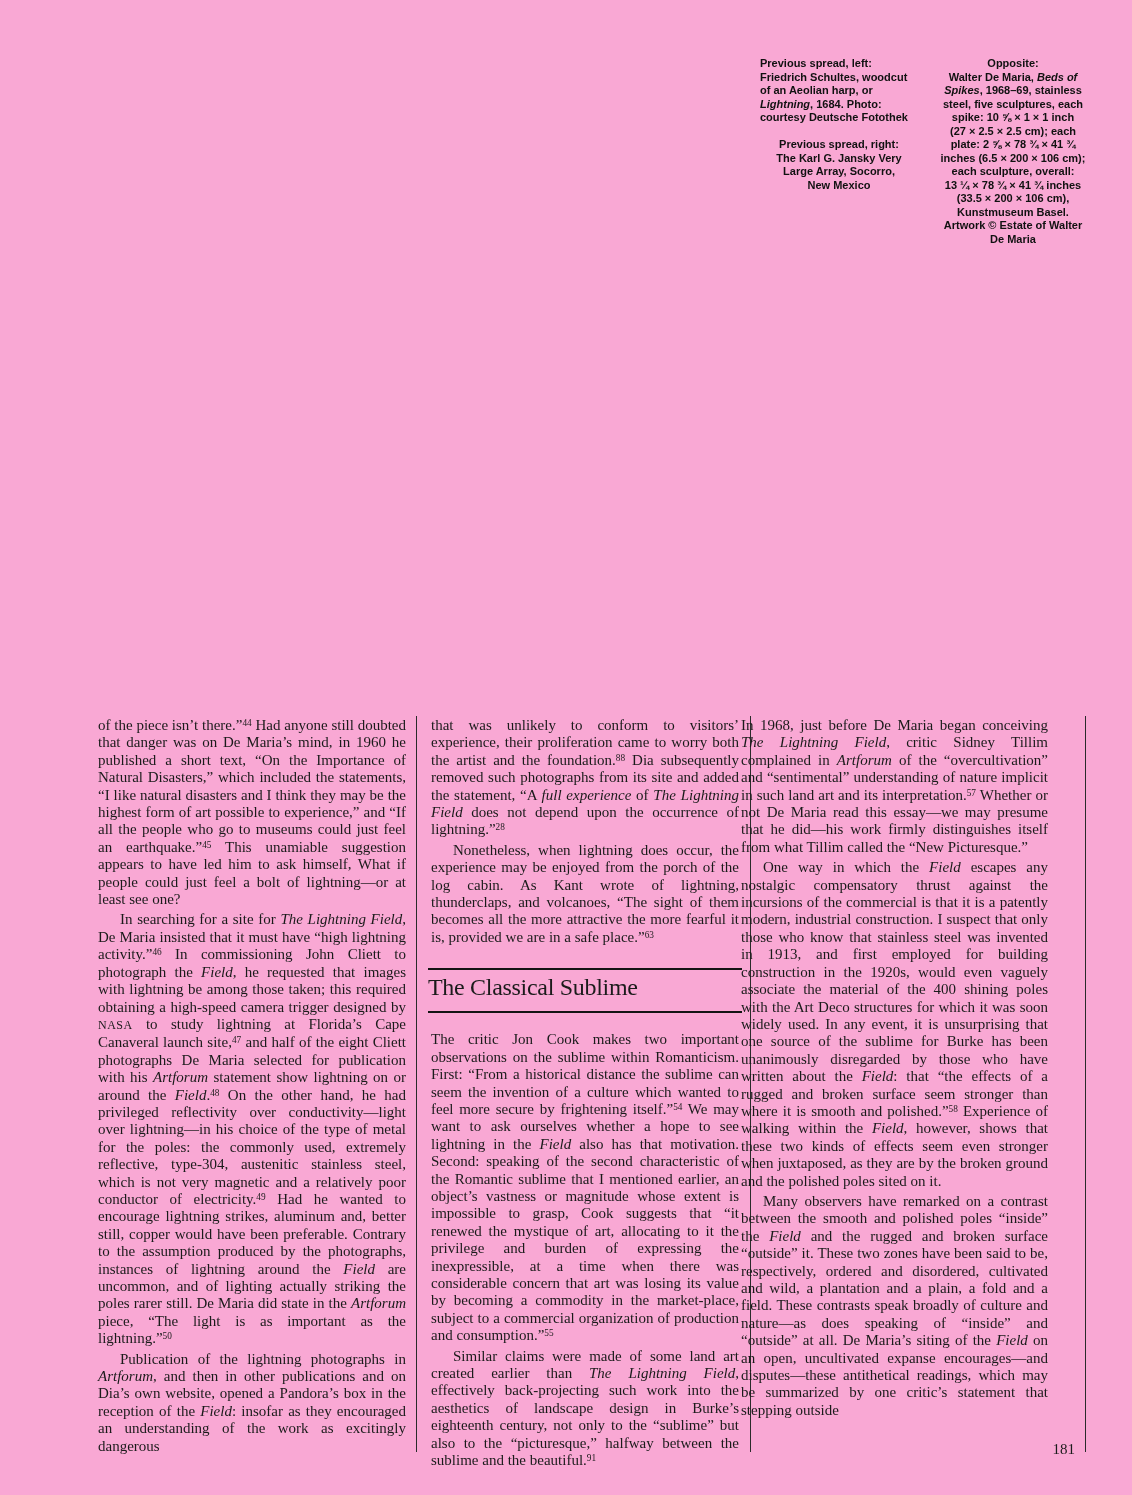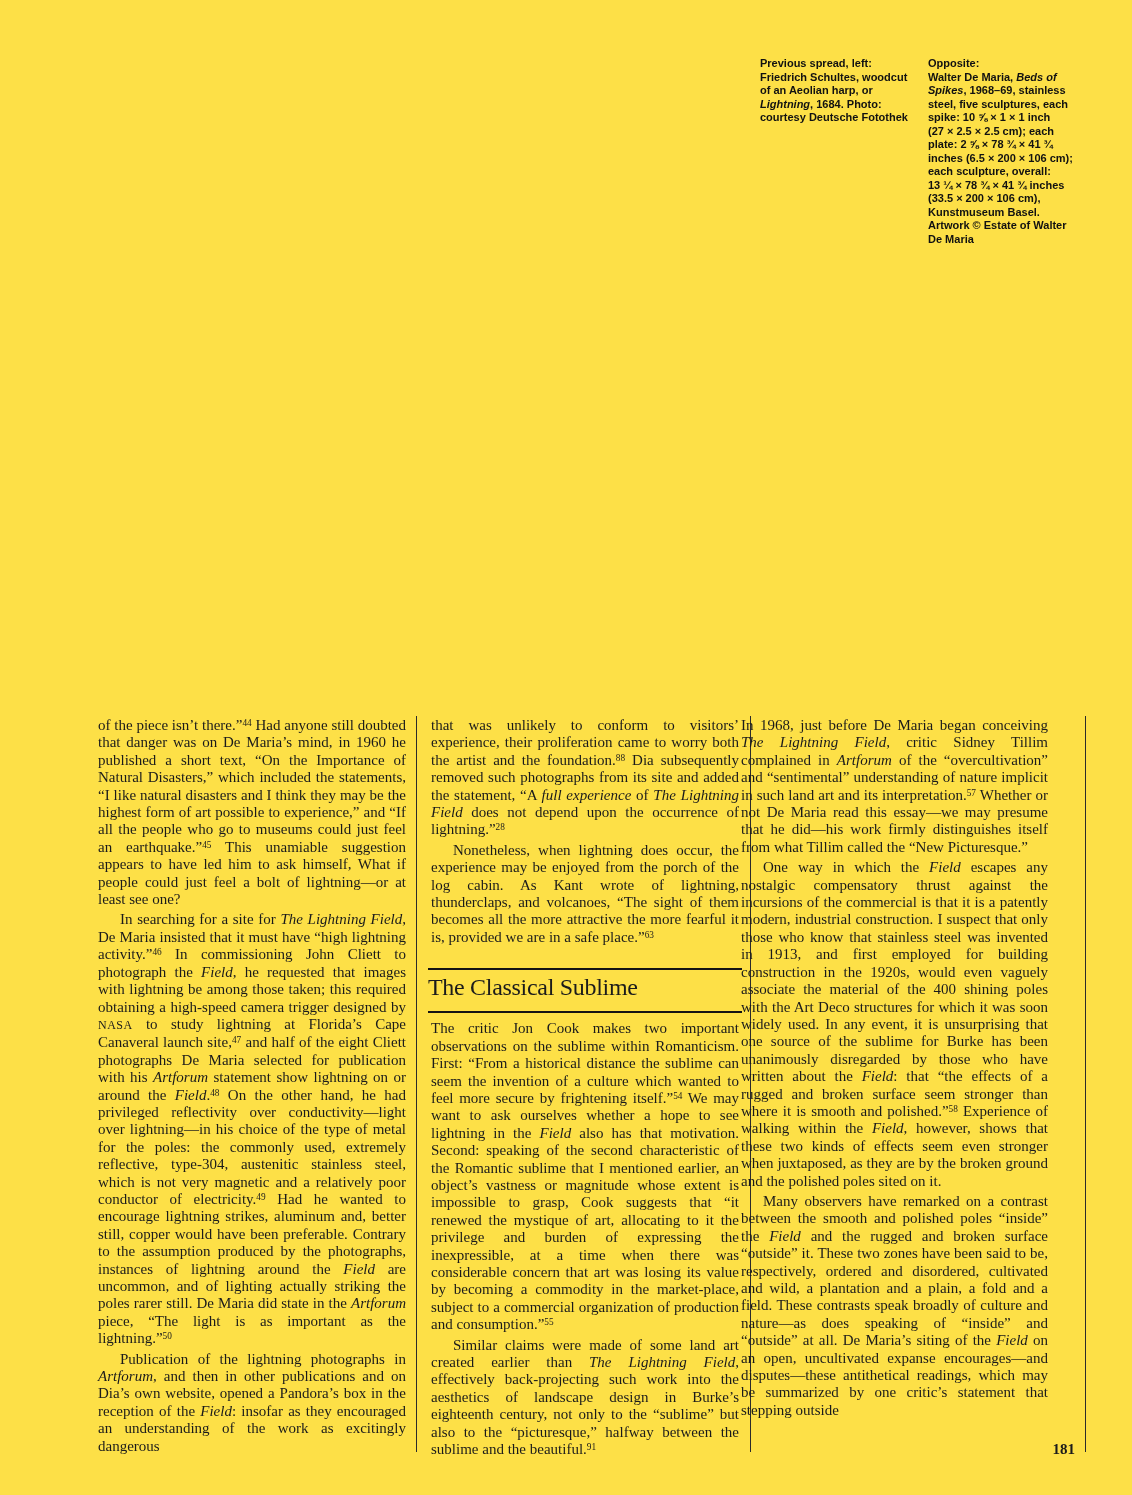--- a/index.html
+++ b/index.html
@@ -1,39 +1,39 @@
 <!DOCTYPE html>
 <html><head>
 <meta charset="utf-8">
 <title>Book page 181</title>
 <style>
   html, body { margin: 0; padding: 0; background: #e8e8e8; }
   .page {
     position: relative;
     width: 1132px;
     height: 1495px;
-    background: #fde047;
+    background: #f9a8d4;
     color: #1b1b1b;
     font-family: "Liberation Serif", serif;
     overflow: hidden;
   }
 
   
   .caption {
     position: absolute;
     top: 57px;
     font-family: "Liberation Sans", sans-serif;
     font-weight: bold;
     font-size: 11px;
     line-height: 13.5px;
     color: #111;
     letter-spacing: 0;
   }
   .caption p { margin: 0 0 13.5px 0; white-space: pre-line; }
-  .caption p:last-child { margin-bottom: 0; }
+  .caption p:last-child { margin-bottom: 0; text-align: center; }
   .caption-left  { left: 760px; width: 158px; }
   .caption-right { left: 928px; width: 170px; }
 
   
   .col {
     position: absolute;
     top: 714px;
     width: 314px;
     font-size: 15px;
     line-height: 17.4px;
@@ -56,54 +56,57 @@
     width: 1px;
     background: #2b2b2b;
   }
   .vrule-1 { left: 416px; }
   .vrule-2 { left: 750px; }
   .vrule-3 { left: 1085px; }
 
   
   .section-heading {
     margin-top: 22px;
-    margin-bottom: 7px;
+    margin-bottom: 18px;
     border-top: 2px solid #141414;
     border-bottom: 2px solid #141414;
     padding: 3px 0 10px 0;
     font-size: 24px;
     line-height: 28px;
     letter-spacing: -0.3px;
     text-align: left;
     text-indent: 0;
   }
 
   
   .page-number {
     position: absolute;
     top: 1441px;
     left: 762px;
     width: 313px;
     text-align: right;
     font-size: 15px;
     color: #1b1b1b;
-    font-weight: bold;
   }
 </style>
 </head>
 <body>
 
 <div class="page">
 
   <div class="caption caption-left">
     <p>Previous spread, left:
 Friedrich Schultes, woodcut
 of an Aeolian harp, or
 <i>Lightning</i>, 1684. Photo:
 courtesy Deutsche Fotothek</p>
+    <p>Previous spread, right:
+The Karl G. Jansky Very
+Large Array, Socorro,
+New Mexico</p>
   </div>
 
   <div class="caption caption-right">
     <p>Opposite:
 Walter De Maria, <i>Beds of
 Spikes</i>, 1968–69, stainless
 steel, five sculptures, each
 spike: 10 ⅝ × 1 × 1 inch
 (27 × 2.5 × 2.5 cm); each
 plate: 2 ⅝ × 78 ¾ × 41 ¾

